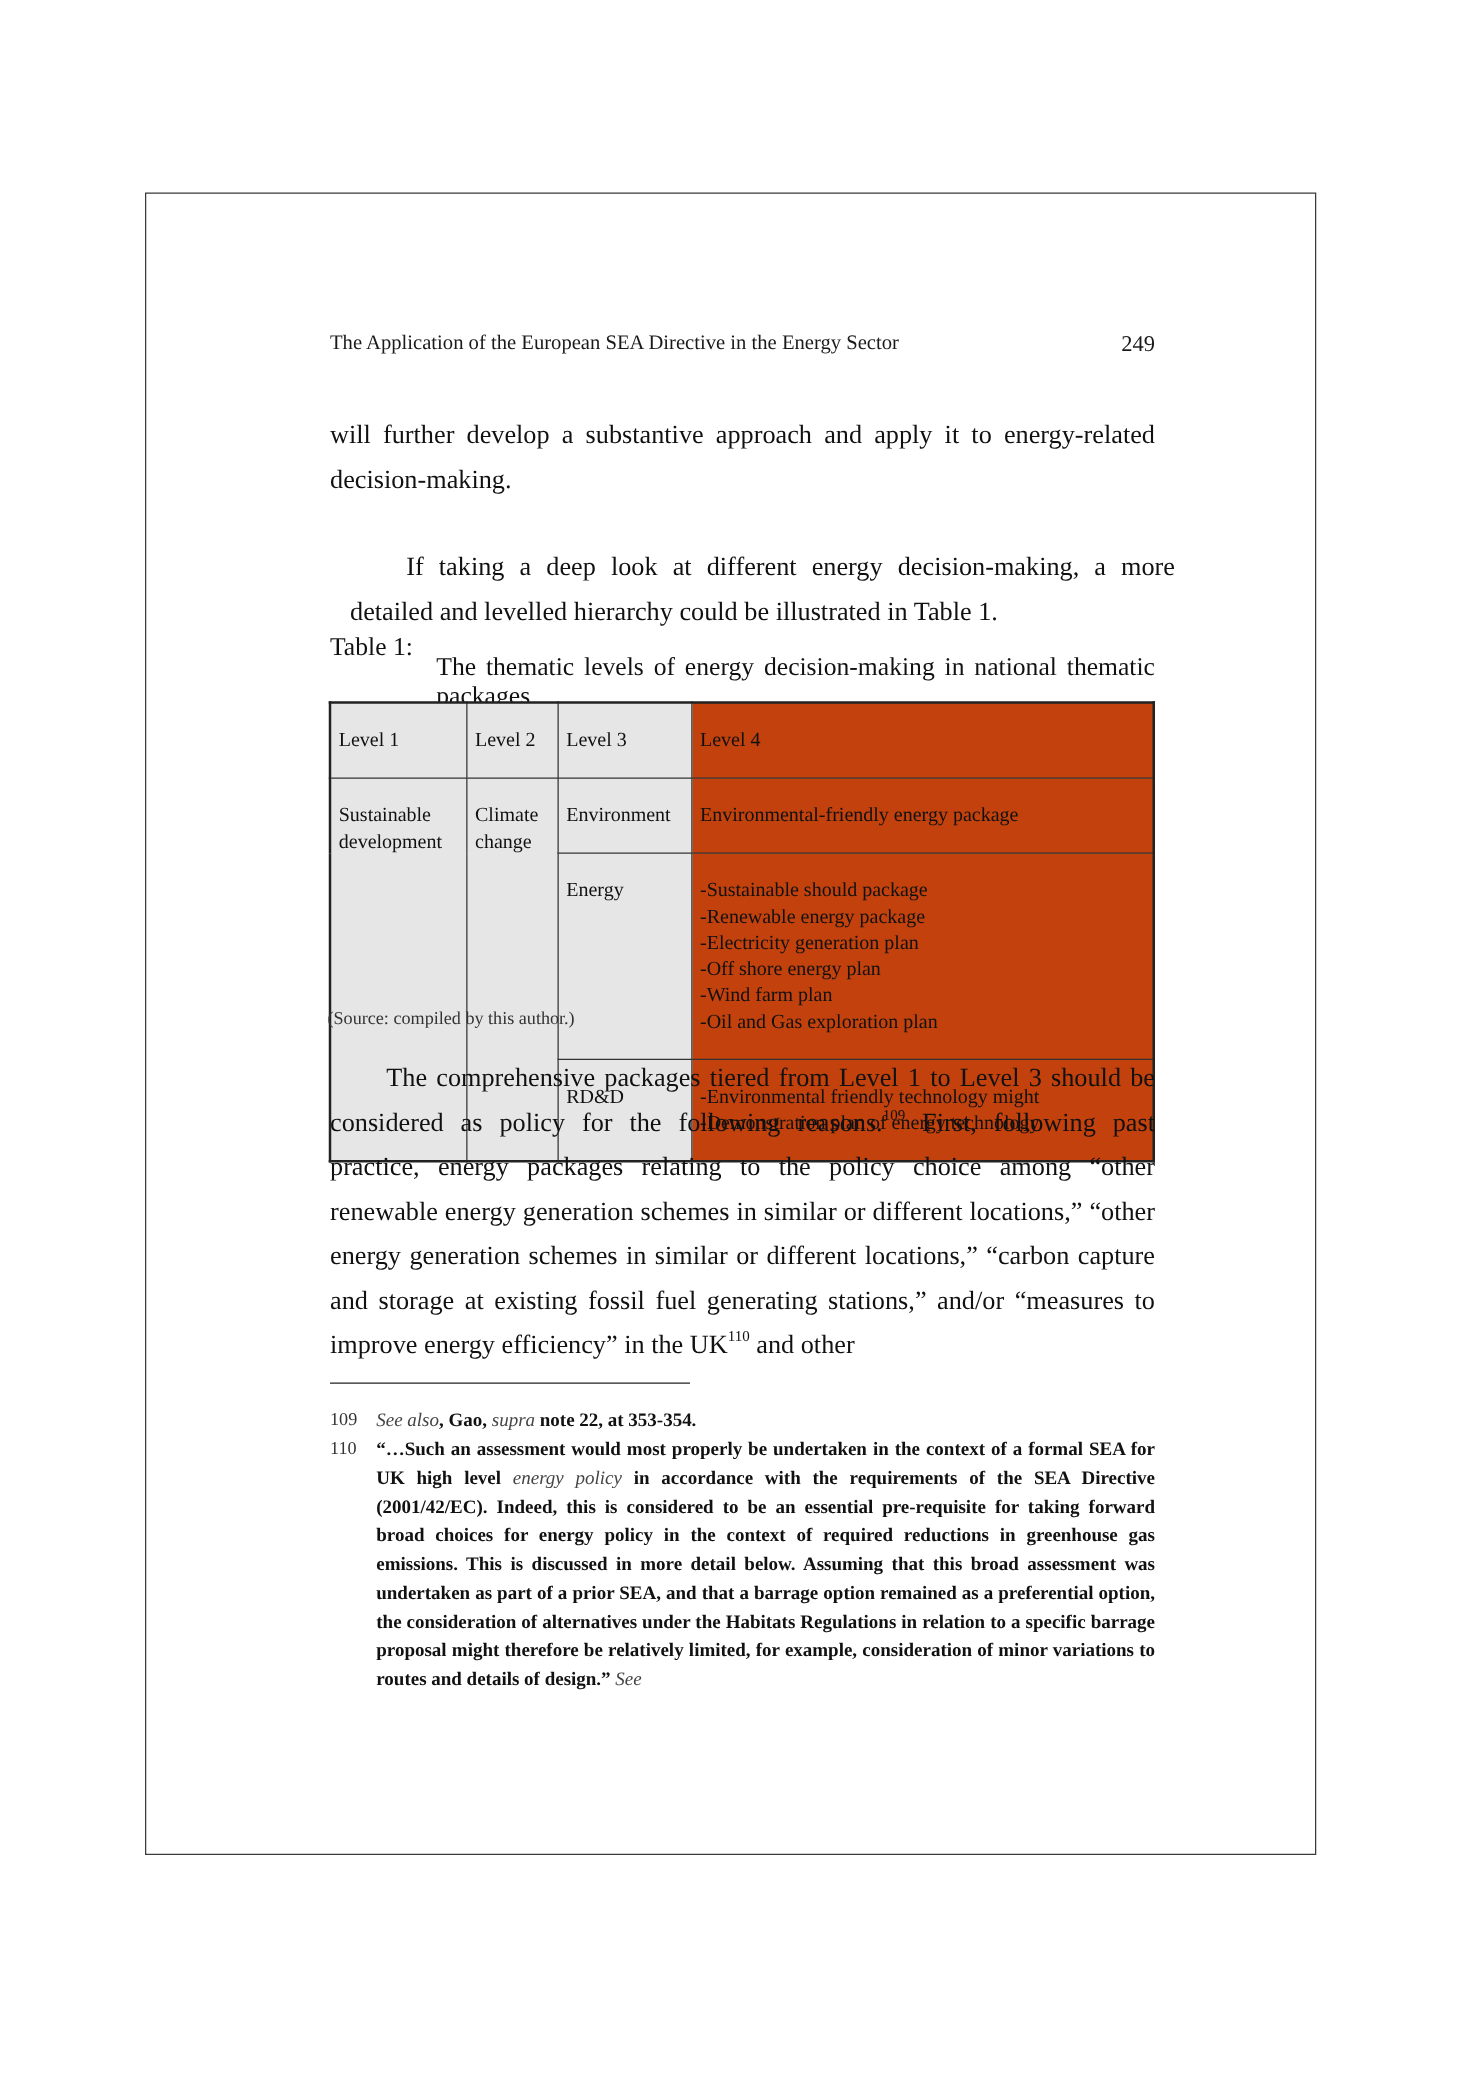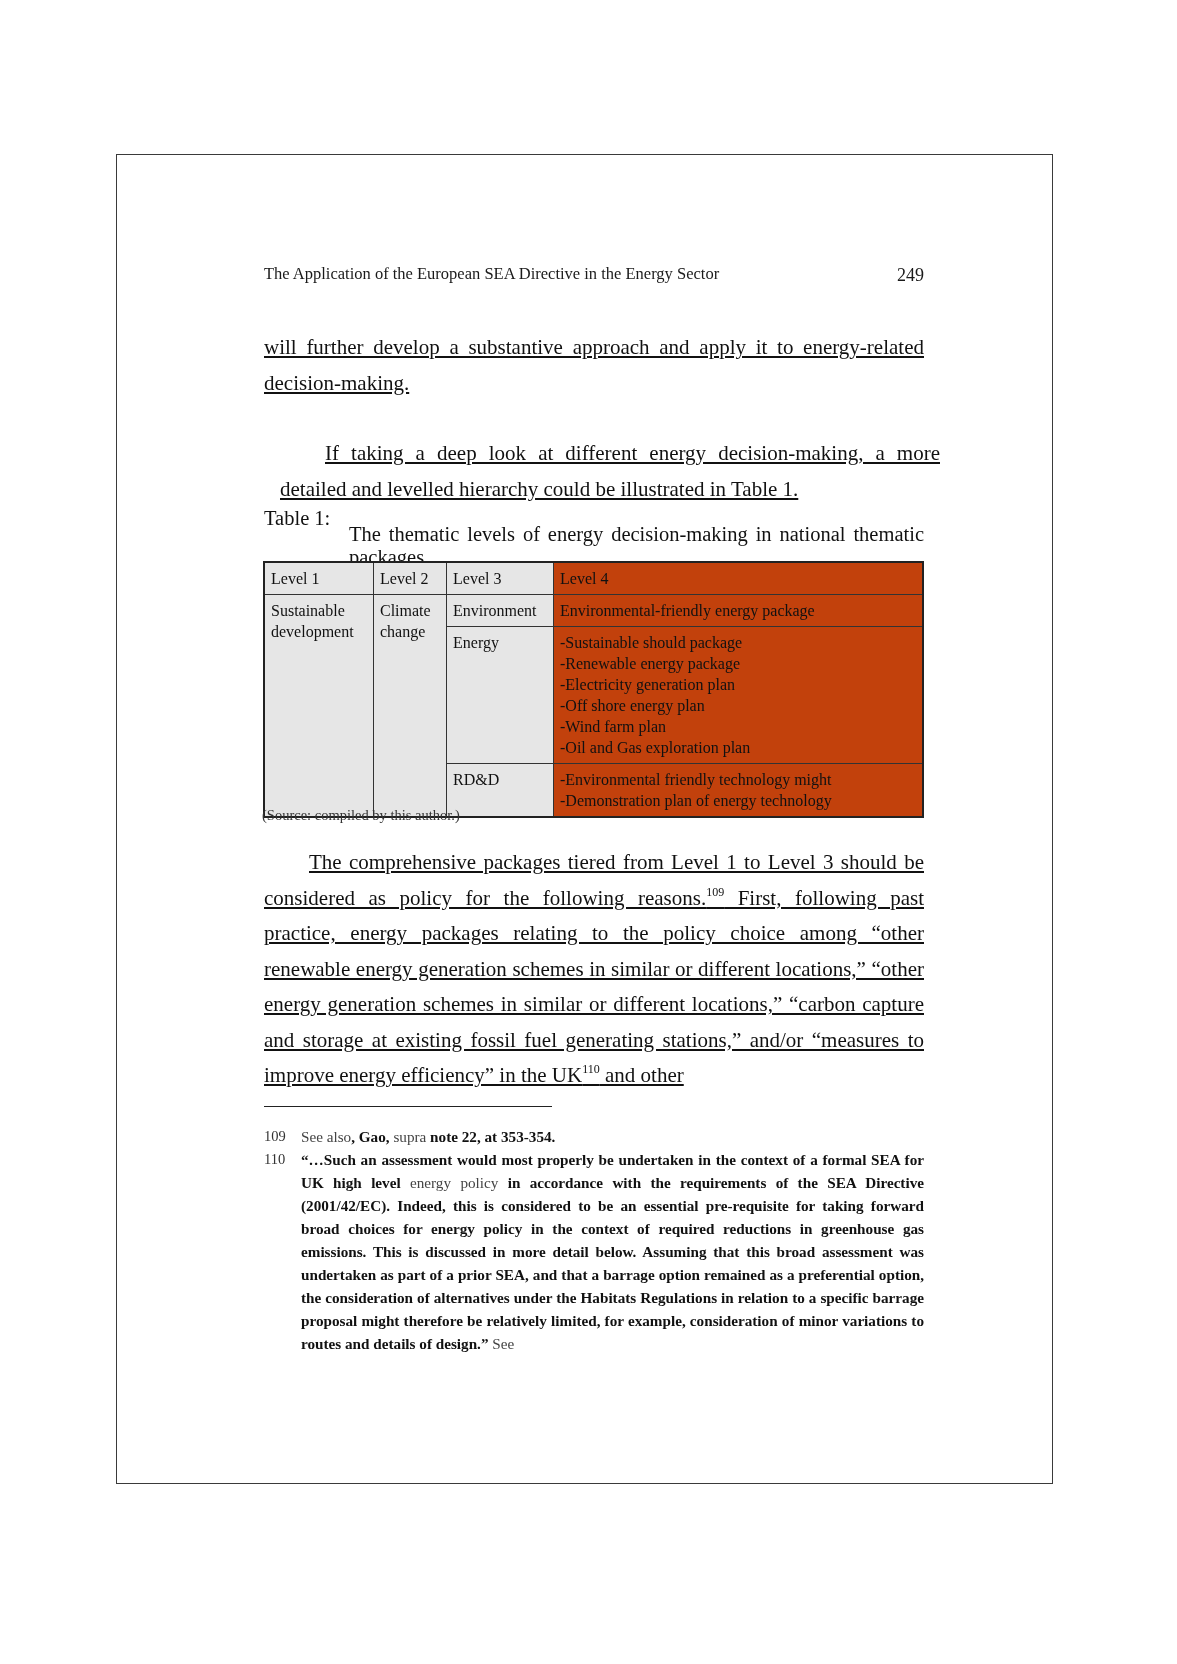--- a/index.html
+++ b/index.html
@@ -1,42 +1,42 @@
 <!DOCTYPE html>
 <html><head>
   <meta charset="utf-8">
   <style>
     html, body { margin:0; padding:0; background:#ffffff; }
     body { width:1177px; height:1664px; position:relative; font-family:"Liberation Serif", serif; color:#111; }
     .frame { position:absolute; left:116px; top:154px; width:937px; height:1330px; border:1.5px solid #3a3a3a; box-sizing:border-box; }
     .running-head { position:absolute; left:264px; top:264px; width:660px; font-size:16.5px; color:#1a1a1a; }
     .running-head .title { position:absolute; left:0; top:0; }
     .running-head .pageno { position:absolute; right:0; top:1px; font-size:18px; }
-    .body-text { position:absolute; left:264px; width:660px; font-size:21px; line-height:35.5px; text-align:justify; text-align-last:auto;text-decoration:underline; }
+    .body-text { position:absolute; left:264px; width:660px; font-size:21px; line-height:35.5px; text-align:justify; text-align-last:auto; }
     .p1 { top:330px; }
     .p2 { top:420px; text-indent:45px; }
     .caption { position:absolute; left:264px; top:507px; width:660px; font-size:20.5px; line-height:23px; }
     .caption .lbl { position:absolute; left:0; top:0; }
     .caption .txt { position:absolute; left:85px; top:16px; width:575px; text-align:justify; text-align-last:left; }
     table.lv { position:absolute; left:263px; top:561px; width:661px; border-collapse:collapse; border:2px solid #222; font-size:16px; line-height:21px; }
-    table.lv td { border:1px solid #333; padding:5px 6px; vertical-align:top; }
+    table.lv td { border:1px solid #333; padding:19px 6px; vertical-align:top; }
     table.lv td.g { background:#e6e6e6; }
     table.lv td.w { background:#c2410c; }
     .source { position:absolute; left:262px; top:807px; font-size:14.5px; color:#333;text-align:center; }
     .p3 { top:845px; }
     .p3 .ind { display:inline-block; width:45px; }
     sup { font-size:12px; line-height:0; vertical-align:9px; }
     .rule { position:absolute; left:264px; top:1106px; width:288px; border-top:1px solid #222; }
     .fn { position:absolute; left:264px; width:660px; font-size:15.2px; line-height:23px; }
     .fn .num { position:absolute; left:0; top:0; font-size:14.5px; color:#333; }
     .fn .ftxt { position:absolute; left:37px; width:623px; text-align:justify; }
     .fn1 { top:1125px; }
     .fn2 { top:1148px; }
     .fn2 .ftxt { font-weight:bold; }
-    .it { font-weight:normal; color:#444; }
+    .it { font-style:italic; font-weight:normal; color:#444; }
   </style>
 </head>
 <body>
 
 <div class="frame"></div>
 
 <div class="running-head">
   <span class="title">The Application of the European SEA Directive in the Energy Sector</span>
   <span class="pageno">249</span>
 </div>

